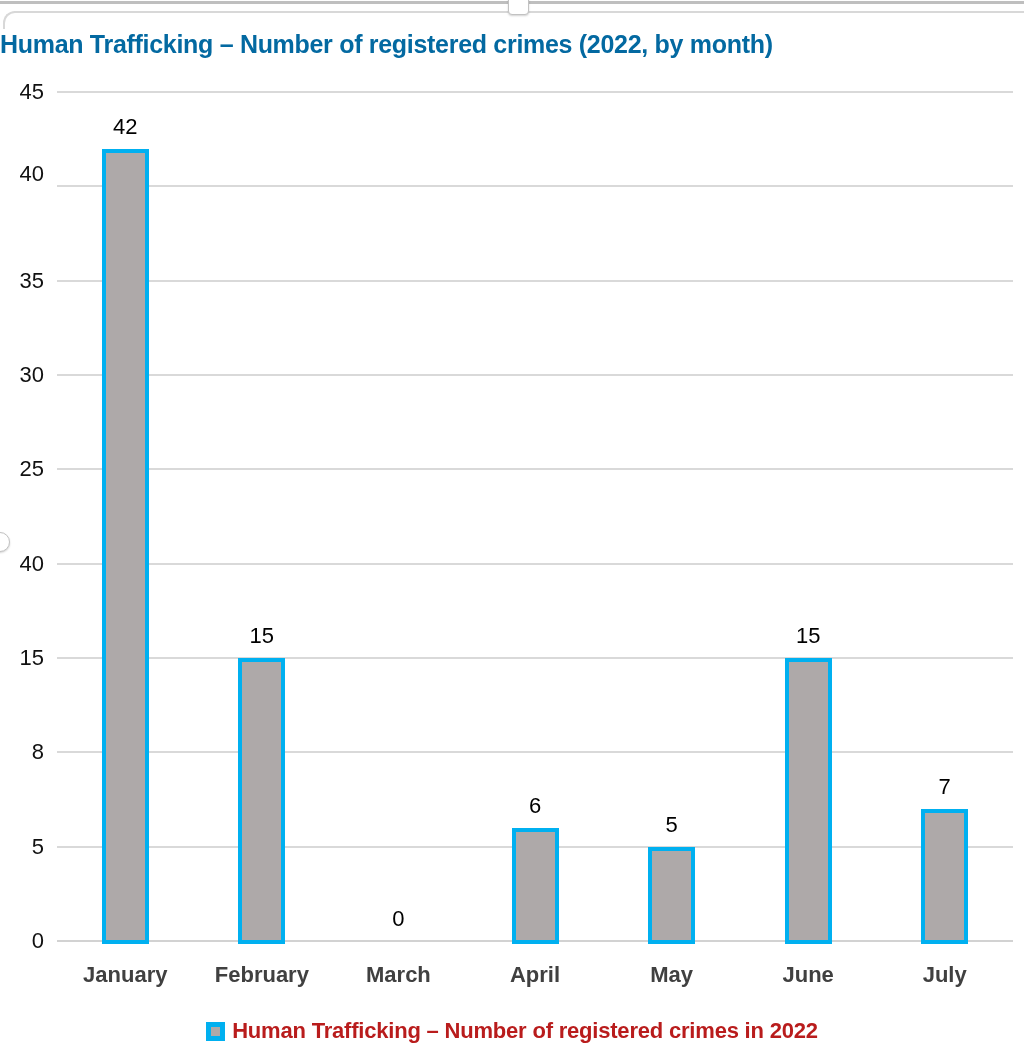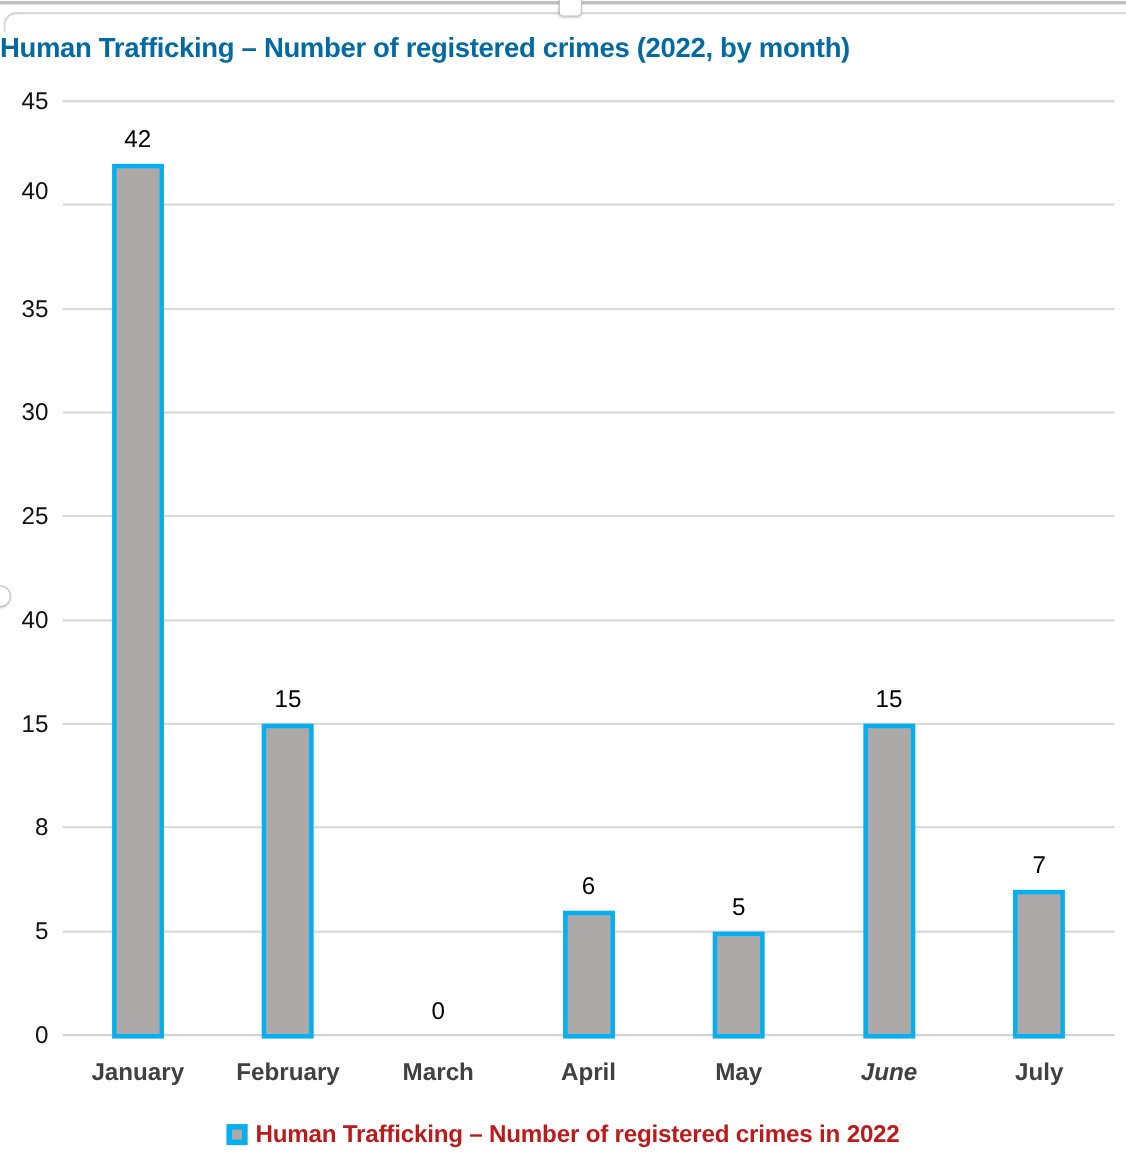--- a/index.html
+++ b/index.html
@@ -141,21 +141,21 @@
       <div class="value-label" style="left: 358.429px; top: 906px;">0</div>
       <div class="month-label" style="left: 330.429px;">March</div>
       <div class="bar" style="left: 511.5px; width: 47px; top: 827.8px; height: 116.2px; background: rgb(174, 169, 169); border-color: rgb(0, 176, 240);"></div>
       <div class="value-label" style="left: 495px; top: 792.8px;">6</div>
       <div class="month-label" style="left: 467px; text-align: center;">April</div>
       <div class="bar" style="left: 648.071px; width: 47px; top: 846.667px; height: 97.3333px; background: rgb(174, 169, 169); border-color: rgb(0, 176, 240);"></div>
       <div class="value-label" style="left: 631.571px; top: 811.667px;">5</div>
       <div class="month-label" style="left: 603.571px;">May</div>
       <div class="bar" style="left: 784.643px; width: 47px; top: 658px; height: 286px; background: rgb(174, 169, 169); border-color: rgb(0, 176, 240);"></div>
       <div class="value-label" style="left: 768.143px; top: 623px;">15</div>
-      <div class="month-label" style="left: 740.143px; font-style: italic;">June</div>
+      <div class="month-label" style="left: 740.143px;">June</div>
       <div class="bar" style="left: 921.214px; width: 47px; top: 808.933px; height: 135.067px; background: rgb(174, 169, 169); border-color: rgb(0, 176, 240);"></div>
       <div class="value-label" style="left: 904.714px; top: 773.933px;">7</div>
       <div class="month-label" style="left: 876.714px;">July</div>
     </div>
 
   <div class="legend-row">
     <span class="legend-marker"></span>
     <span class="legend-label">Human Trafficking – Number of registered crimes in 2022</span>
   </div>
 

